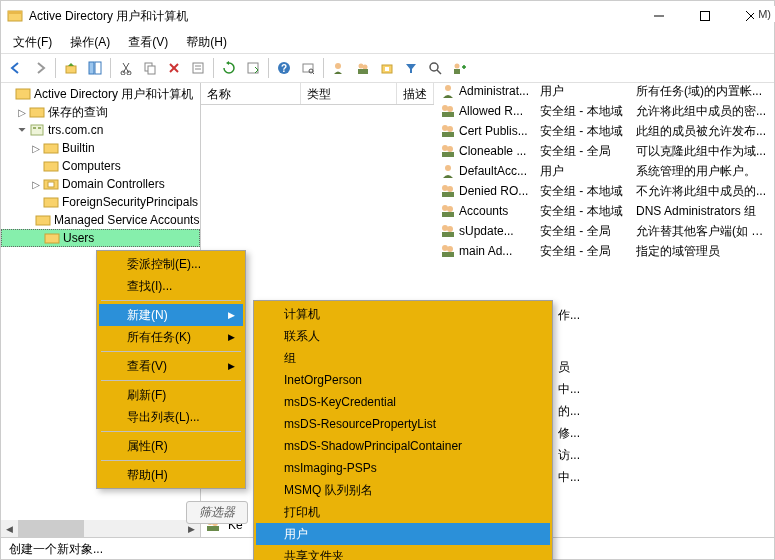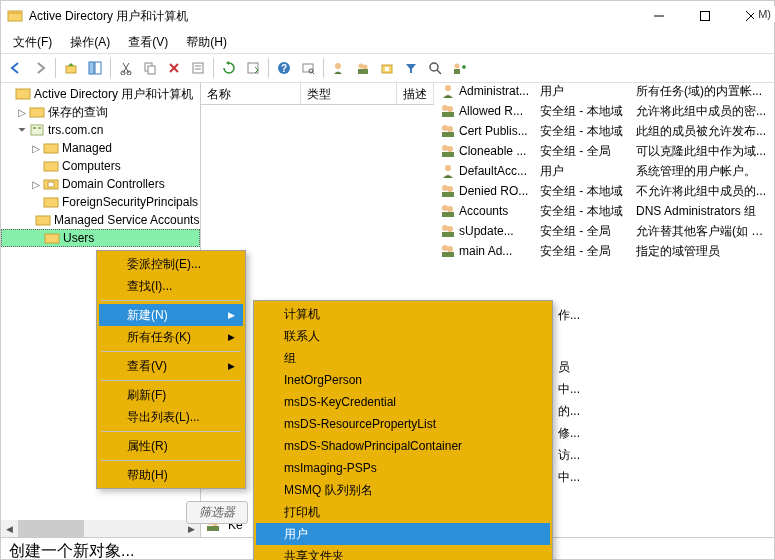--- a/index.html
+++ b/index.html
@@ -36,21 +36,21 @@
 .list-header { display: flex; height: 22px; border-bottom: 1px solid #d0d0d0; }
 .list-header .col { padding: 3px 6px; border-right: 1px solid #e0e0e0; text-align: left; font-weight: normal; }
 .col-name { width: 100px; }
 .col-type { width: 96px; }
 .col-desc { flex: 1; }
 .list-body { flex: 1; overflow: auto; }
 .list-row { display: flex; height: 20px; align-items: flex-start; }
 .list-row .cell { padding: 0 6px; white-space: nowrap; overflow: hidden; text-overflow: ellipsis; }
 .list-row .cell.col-name { display: flex; align-items: center; gap: 3px; }
 
-.statusbar { height: 22px; border-top: 1px solid #ccc; padding: 3px 8px; font-size: 16px; }
+.statusbar { height: 22px; border-top: 1px solid #ccc; padding: 3px 8px; font-size: 12px; }
 
 .ctxmenu { position: absolute; background: #eab308; border: 1px solid #a0a0a0; box-shadow: 3px 3px 6px rgba(0,0,0,.25); padding: 2px; min-width: 150px; z-index: 100; }
 .ctxmenu .mi { height: 22px; display: flex; align-items: center; padding: 0 28px 0 28px; position: relative; white-space: nowrap; }
 .ctxmenu .mi.hi { background: #2b90d9; color: #fff; }
 .ctxmenu .mi .arrow { position: absolute; right: 8px; font-size: 9px; }
 .ctxmenu .msep { height: 1px; background: #c0c0c0; margin: 3px 2px; }
 
 .filter-chip { position: absolute; bottom: 36px; left: 186px; background: #f4f4f4; border: 1px solid #bfbfbf; border-radius: 3px; padding: 2px 12px; font-style: italic; color: #555; font-size: 12px; z-index: 50; }
 
 svg { display: block; }
@@ -244,21 +244,21 @@
           </span>
         <span>trs.com.cn</span>
       </div>
       <div class="tree-node" style="padding-left:28px">
         <span class="exp">▷</span>
         <span class="ticon">
             <svg width="16" height="16">
               <rect x="1" y="4" width="14" height="9" fill="#f9d26b" stroke="#c9a237"></rect>
             </svg>
           </span>
-        <span>Managed</span>
+        <span>Builtin</span>
       </div>
       <div class="tree-node" style="padding-left:28px">
         <span class="exp"></span>
         <span class="ticon">
             <svg width="16" height="16">
               <rect x="1" y="4" width="14" height="9" fill="#f9d26b" stroke="#c9a237"></rect>
             </svg>
           </span>
         <span>Computers</span>
       </div>

